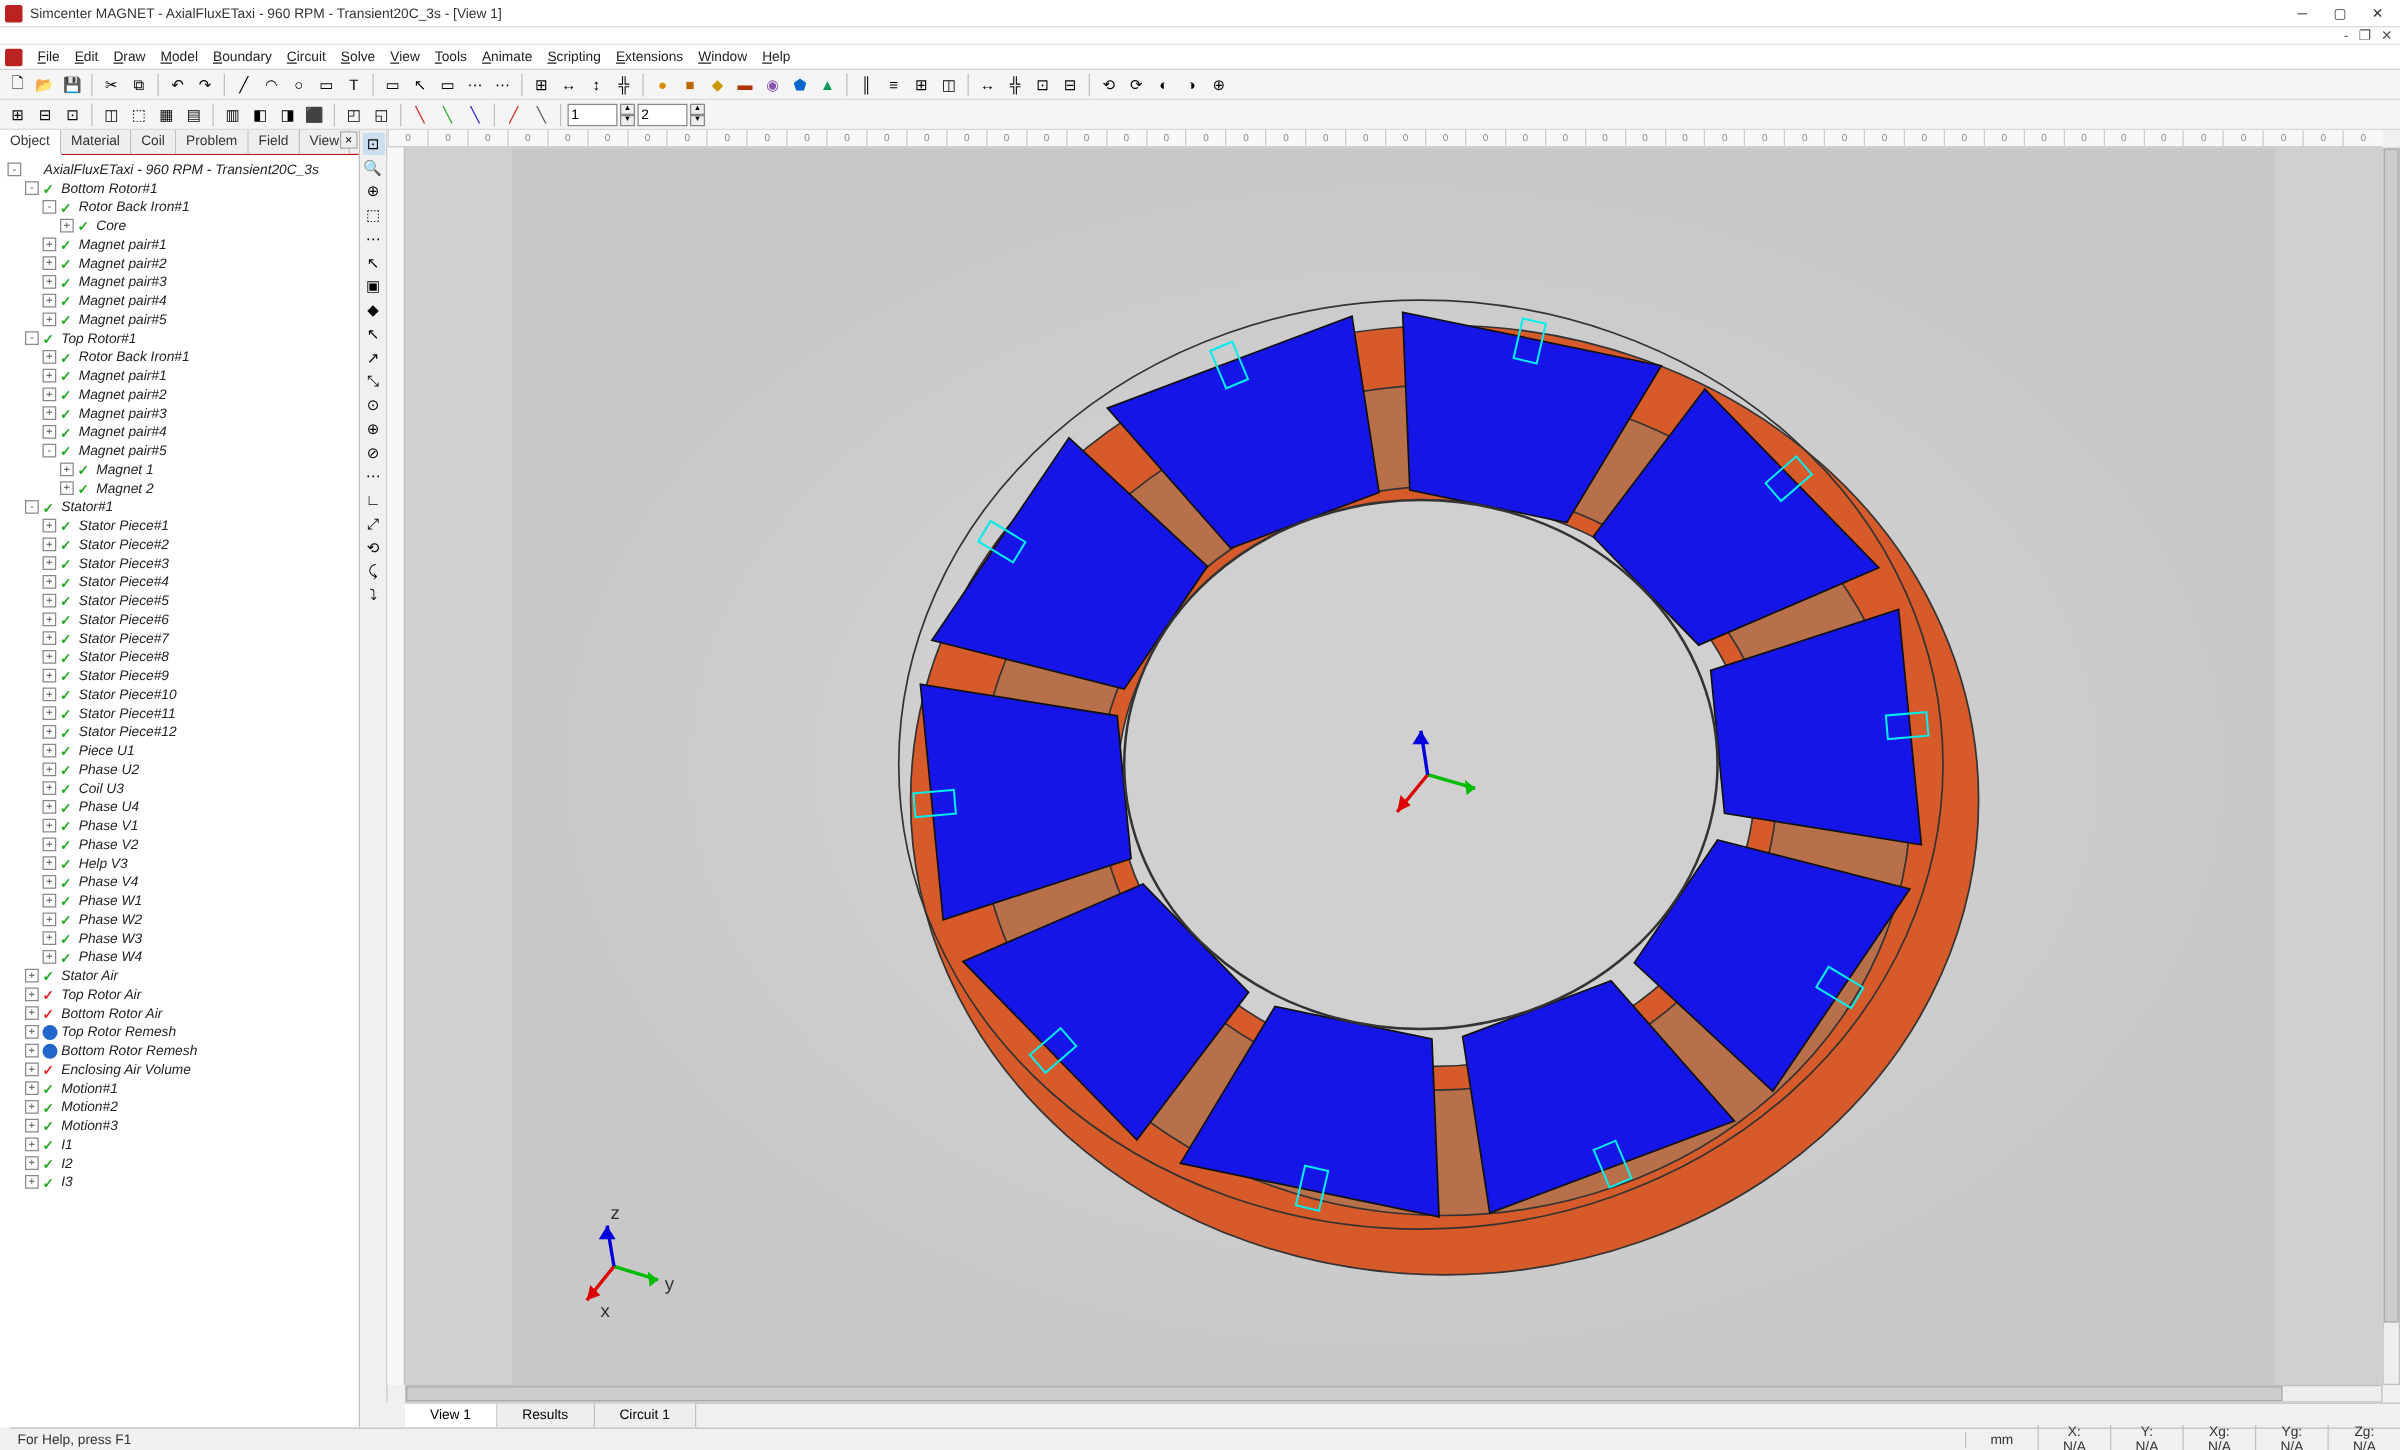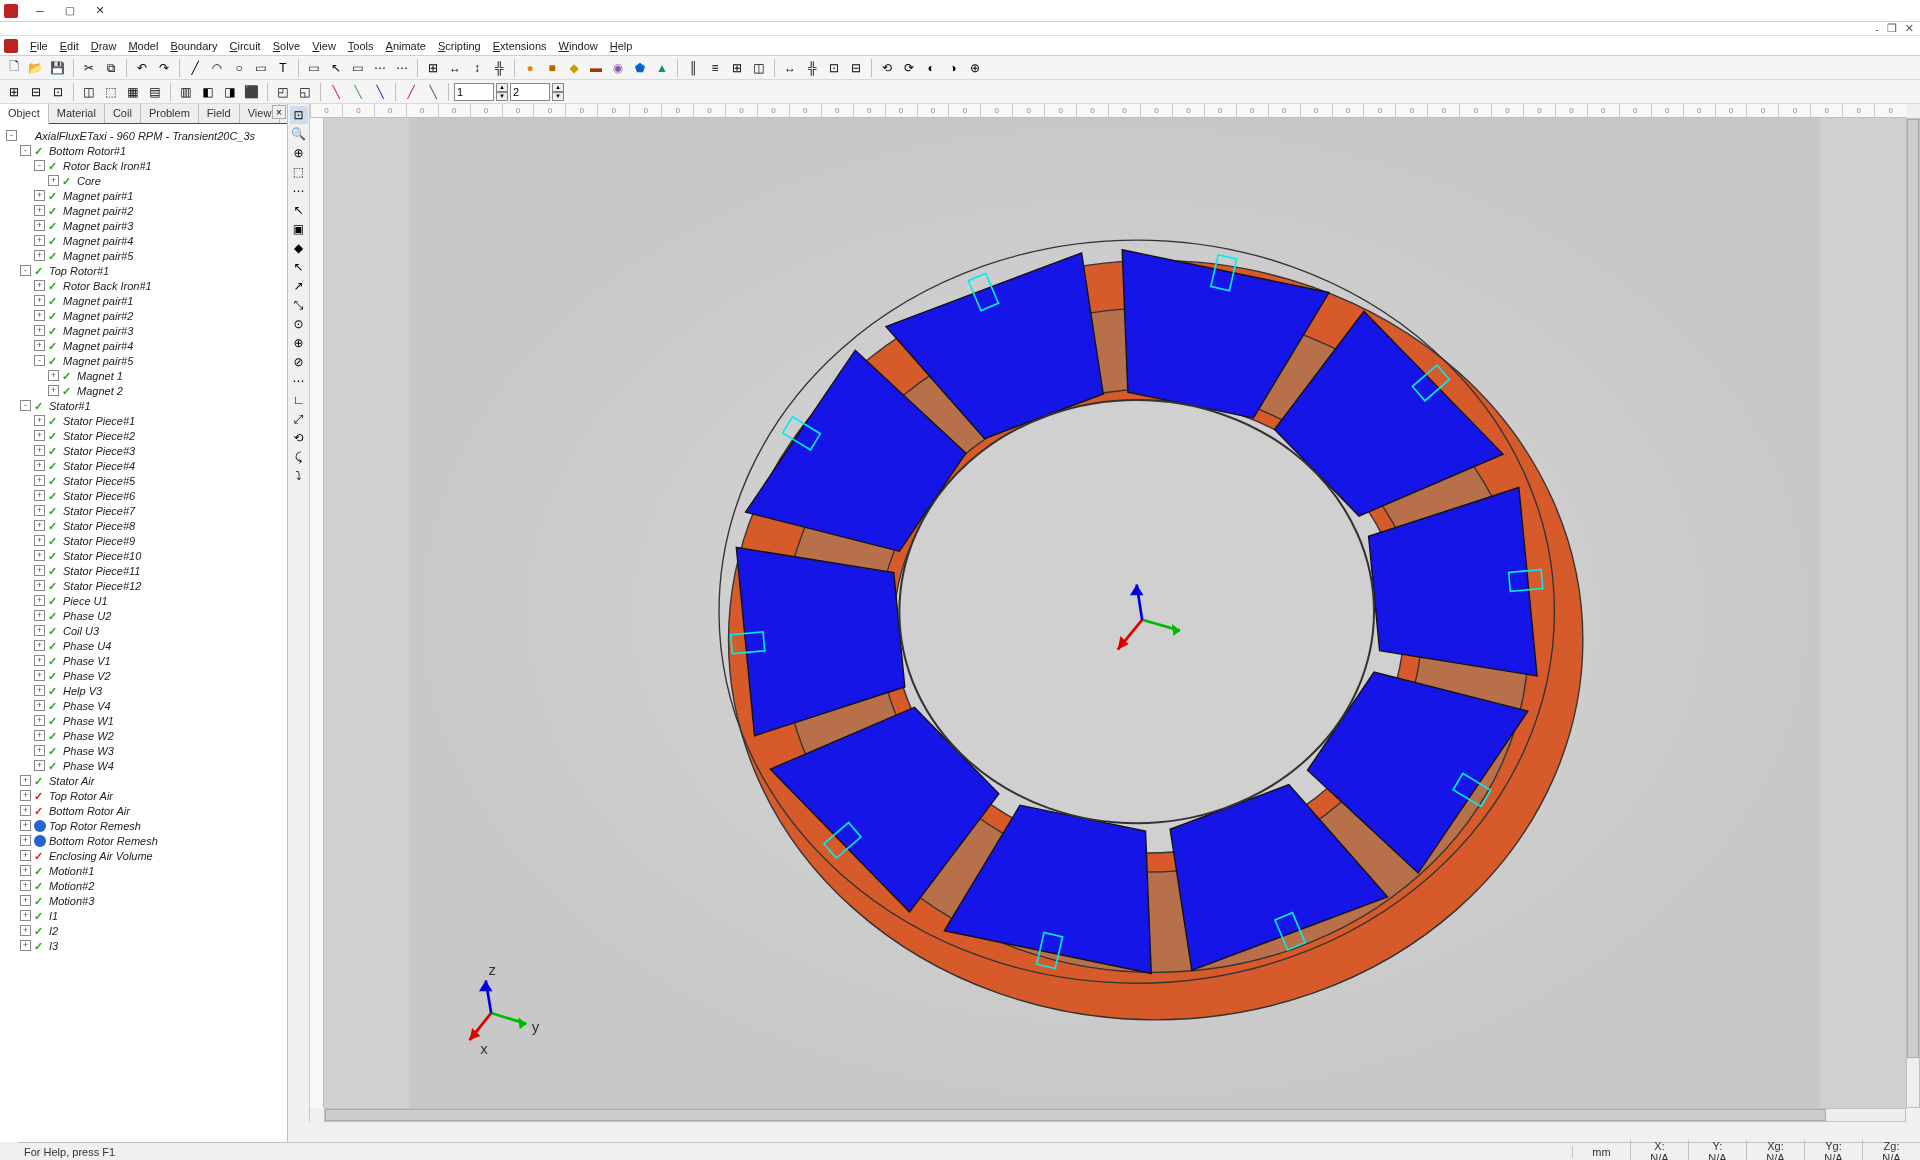--- a/index.html
+++ b/index.html
@@ -41,29 +41,30 @@
 .ruler-v{position:absolute;left:22px;top:14px;bottom:34px;width:14px;background:#f8f8f8;border-right:1px solid #c0c0c0;}
 .canvas{position:absolute;left:36px;top:14px;right:14px;bottom:34px;background:#d0d0d0;overflow:hidden;}
 .canvas svg{width:100%;height:100%;}
 .scroll-h{position:absolute;left:36px;right:14px;bottom:20px;height:14px;background:#eee;border:1px solid #c0c0c0;}
 .scroll-h .thumb{position:absolute;left:0;width:95%;top:0;bottom:0;background:#cdcdcd;border:1px solid #aaa;}
 .scroll-v{position:absolute;right:0;top:14px;bottom:34px;width:14px;background:#eee;border:1px solid #c0c0c0;}
 .scroll-v .thumb{position:absolute;top:0;height:95%;left:0;right:0;background:#cdcdcd;border:1px solid #aaa;}
 .btabs{position:absolute;left:36px;right:0;bottom:0;height:20px;background:#f0f0f0;border-top:1px solid #c0c0c0;display:flex;}
 .btab{padding:3px 20px;border-right:1px solid #c0c0c0;background:#eee;}
 .btab.act{background:#fff;}
-.statusbar{position:absolute;left:18px;right:0;bottom:0;height:18px;background:#f0f0f0;border-top:1px solid #c0c0c0;display:flex;align-items:center;font-size:11px;color:#333;}
+.statusbar{position:absolute;left:8px;right:0;bottom:0;height:18px;background:#f0f0f0;border-top:1px solid #c0c0c0;display:flex;align-items:center;font-size:11px;color:#333;}
 .statusbar .sl{flex:1;padding-left:6px;}
 .statusbar .sc{width:58px;border-left:1px solid #c0c0c0;text-align:center;padding:0 16px;}
 </style>
 </head>
 <body>
 
 <div class="titlebar">
   <div class="logo"></div>
+  <div class="title">Simcenter MAGNET - AxialFluxETaxi - 960 RPM - Transient20C_3s - [View 1]</div>
   <div class="wbtn">─</div>
   <div class="wbtn">▢</div>
   <div class="wbtn close">✕</div>
 </div>
 <div class="mdibar">
   <span>-</span>
   <span>❐</span>
   <span>✕</span>
 </div>
 
@@ -606,20 +607,25 @@
             <text x="-2" y="-28" font-size="9" fill="#333">z</text>
         </g>
       </svg>
     </div>
     <div class="scroll-v">
         <div class="thumb"></div>
       </div>
     <div class="scroll-h">
         <div class="thumb"></div>
       </div>
+    <div class="btabs" id="btabs">
+        <div class="btab act">View 1</div>
+        <div class="btab">Results</div>
+        <div class="btab">Circuit 1</div>
+      </div>
   </div>
 </div>
 
 <div class="statusbar">
   <div class="sl">For Help, press F1</div>
   <div class="sc">mm</div>
   <div class="sc">X: N/A</div>
   <div class="sc">Y: N/A</div>
   <div class="sc">Xg: N/A</div>
   <div class="sc">Yg: N/A</div>

